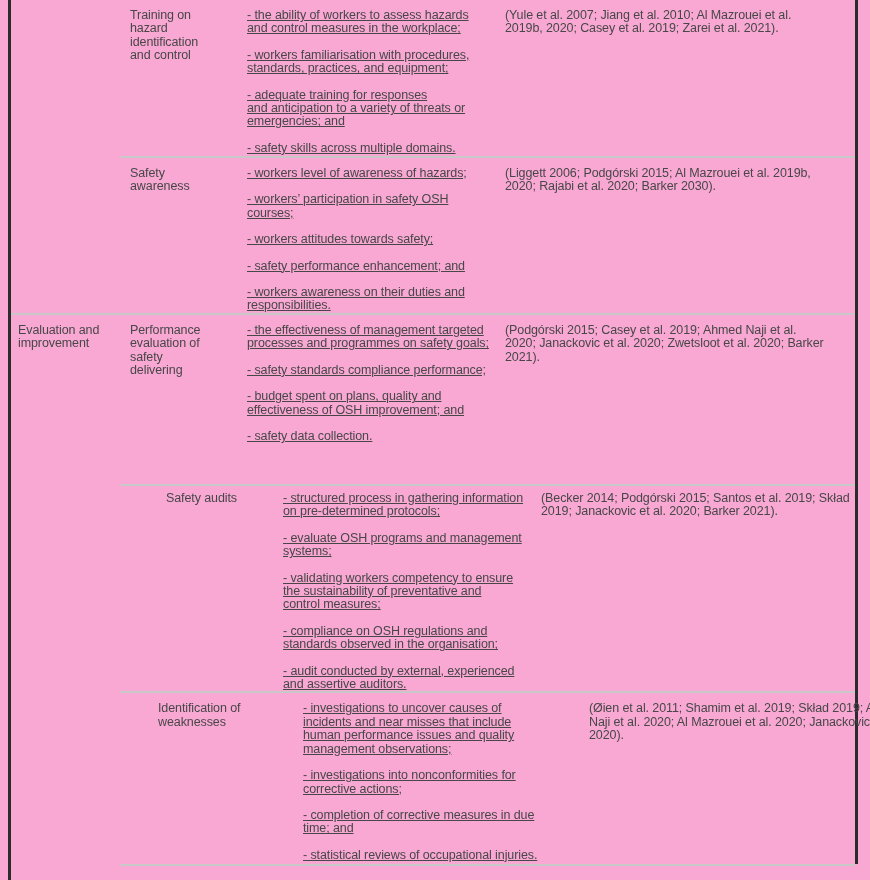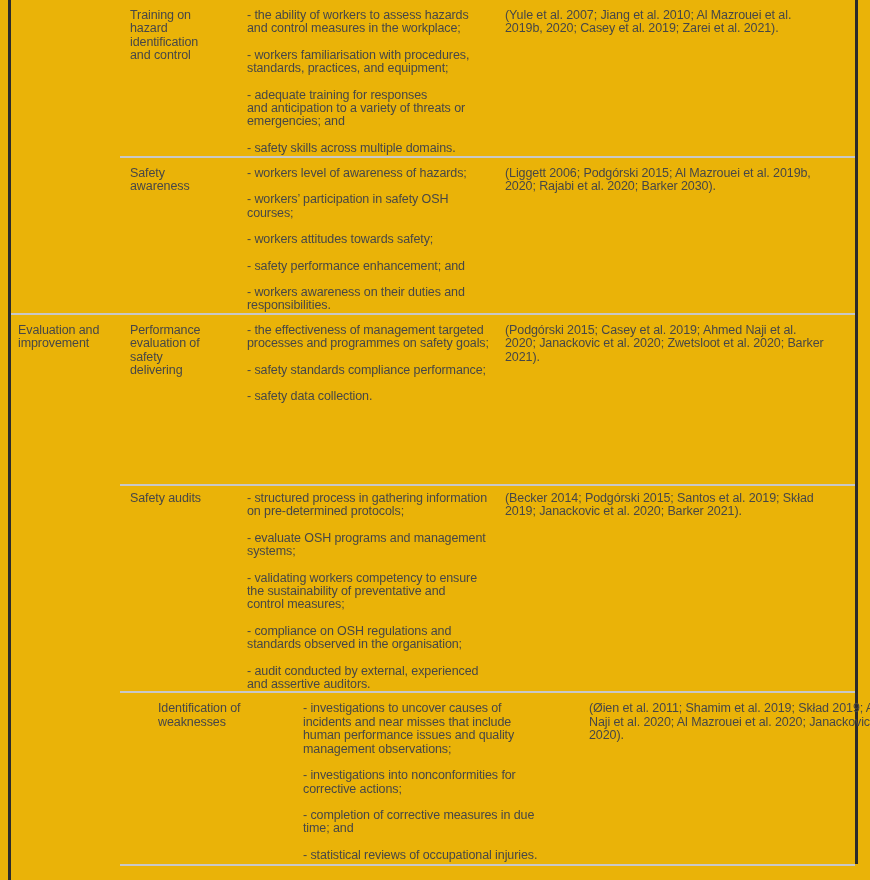--- a/index.html
+++ b/index.html
@@ -1,20 +1,20 @@
 <!DOCTYPE html>
 <html><head>
 <meta charset="utf-8">
 <style>
   html, body { margin: 0; padding: 0; background: #ffffff; }
   .page {
     position: relative;
     width: 870px;
     height: 880px;
-    background: #eab308;
+    background: #f9a8d4;
     font-family: "Liberation Sans", sans-serif;
     font-size: 12.5px;
     line-height: 13.4px;
     letter-spacing: -0.1px;
     color: #474747;
     overflow: hidden;
   }
   .border-left {
     position: absolute; left: 8px; top: 0;
     width: 3px; height: 880px; background: #2b2b2b;
@@ -26,26 +26,26 @@
   .table { position: absolute; left: 11px; top: 0; width: 844px; }
   .row {
     display: grid;
     grid-template-columns: 119px 117px 258px 1fr;
     box-sizing: border-box;
     padding-top: 9px;
   }
   .r1 { min-height: 156px; }
   .r2 { min-height: 155px; }
   .r3 { min-height: 169px; border-radius: 31px; }
-  .r4 { min-height: 204px; padding-top: 6px; }
+  .r4 { min-height: 204px; padding-top: 6px; margin-left: 36px; }
   .r5 { min-height: 171px; gap: 28px; }
   .cell { white-space: pre; }
   .c1 { padding-left: 7px; }
   .c4 { padding-right: 12px; }
-  .items p.item { margin: 0 0 13px 0; white-space: pre; }
+  .items p.item { margin: 0 0 13px 0; white-space: pre; text-decoration: underline; }
   .items p.item:last-child { margin-bottom: 0; }
   .divider { height: 2px; background: #c8c8c8; }
   .divider.sub { margin-left: 109px; }
 </style>
 </head>
 <body>
 
 <div class="page">
   <div class="border-left"></div>
   <div class="border-right"></div>
@@ -83,21 +83,22 @@
     <div class="divider section"></div>
 
     <div class="row r3">
       <div class="cell c1">Evaluation and
 improvement</div>
       <div class="cell c2">Performance
 evaluation of
 safety
 delivering</div>
       <div class="cell c3 items"><p class="item">- the effectiveness of management targeted
-processes and programmes on safety goals;</p><p class="item">- safety standards compliance performance;</p><p class="item">- safety data collection.</p></div>
+processes and programmes on safety goals;</p><p class="item">- safety standards compliance performance;</p><p class="item">- budget spent on plans, quality and
+effectiveness of OSH improvement; and</p><p class="item">- safety data collection.</p></div>
       <div class="cell c4">(Podgórski 2015; Casey et al. 2019; Ahmed Naji et al.
 2020; Janackovic et al. 2020; Zwetsloot et al. 2020; Barker
 2021).</div>
     </div>
 
     <div class="divider sub"></div>
 
     <div class="row r4">
       <div class="cell c1"></div>
       <div class="cell c2">Safety audits</div>

